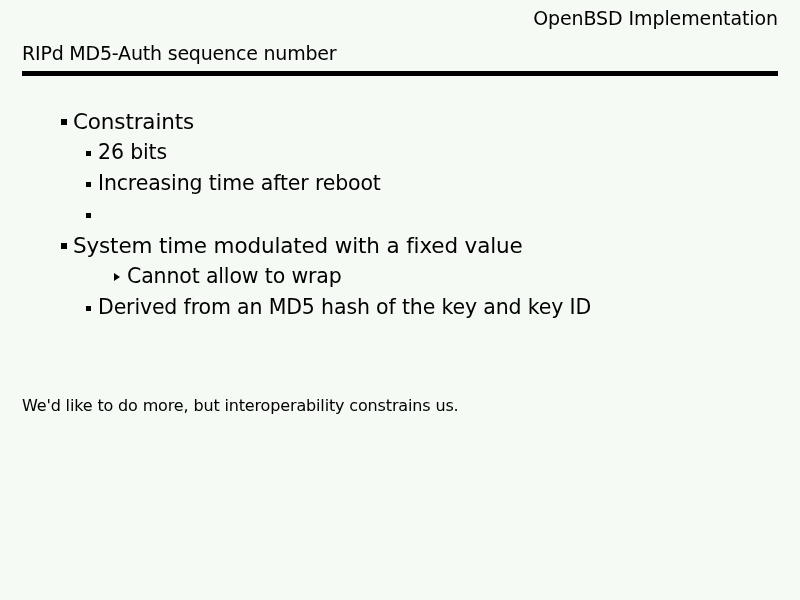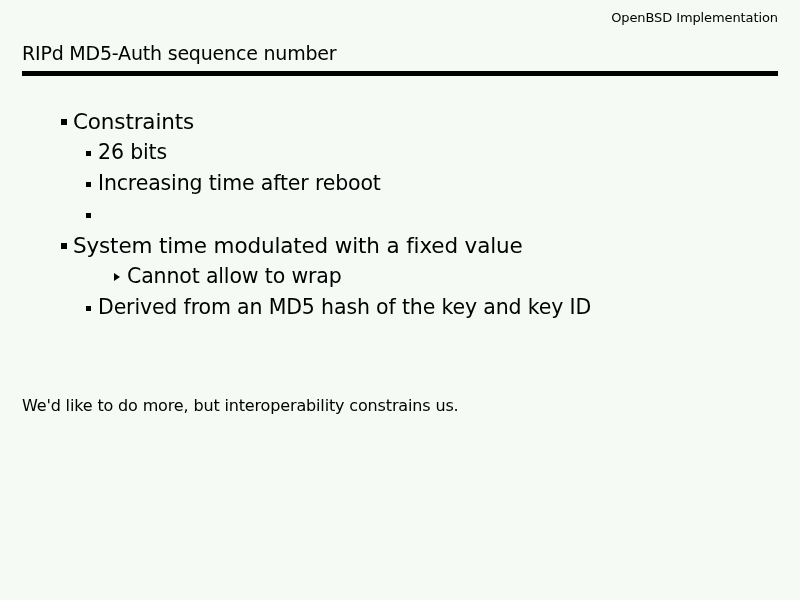--- a/index.html
+++ b/index.html
@@ -25,21 +25,21 @@
     height: 600px;
   }
 
   
   .slide-header {
     position: absolute;
     top: 6px;
     left: 22px;
     right: 22px;
     text-align: right;
-    font-size: 13px;
+    font-size: 19px;
     line-height: 24px;
     letter-spacing: -0.1px;
     white-space: nowrap;
   }
 
   
   .slide-title {
     position: absolute;
     top: 38px;
     left: 22px;

